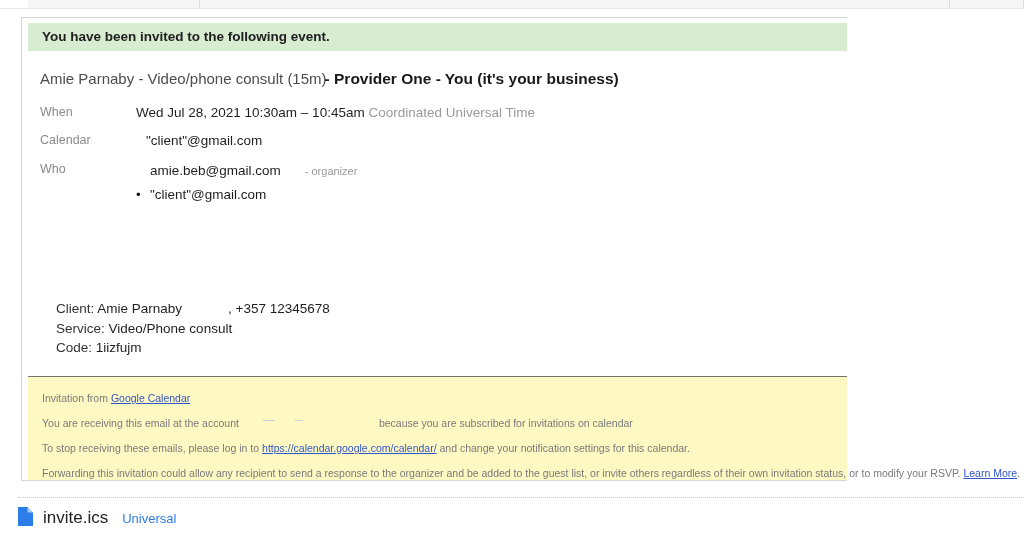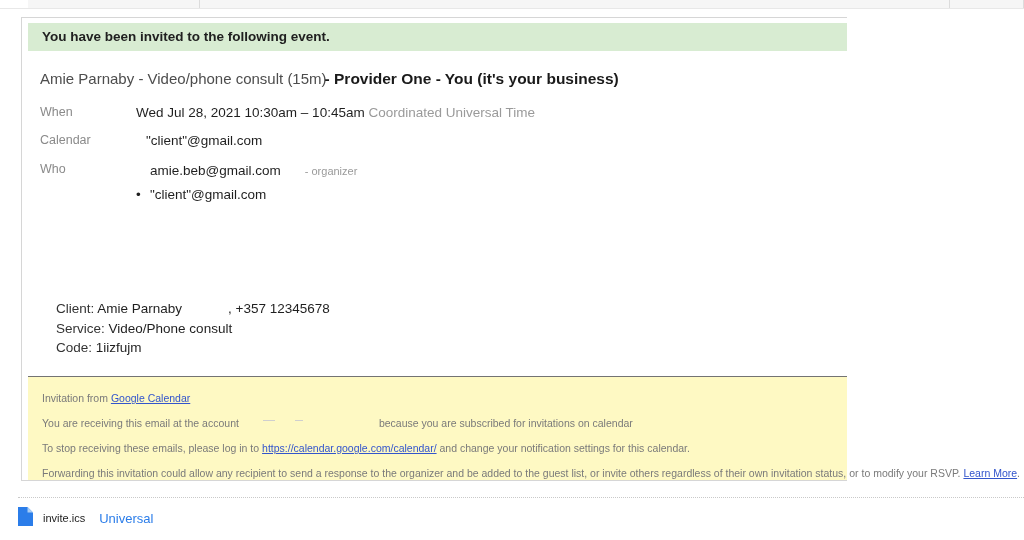--- a/index.html
+++ b/index.html
@@ -247,21 +247,21 @@
   }
   .attachment {
     position: absolute;
     top: 506px;
     left: 18px;
     display: flex;
     align-items: center;
     height: 24px;
   }
   .attachment .fname {
-    font-size: 11px;
+    font-size: 17px;
     color: #222222;
     margin-left: 10px;
   }
   .attachment .dl {
     font-size: 13px;
     color: #2b7de9;
     margin-left: 14px;
     text-decoration: none;
   }
 </style>

